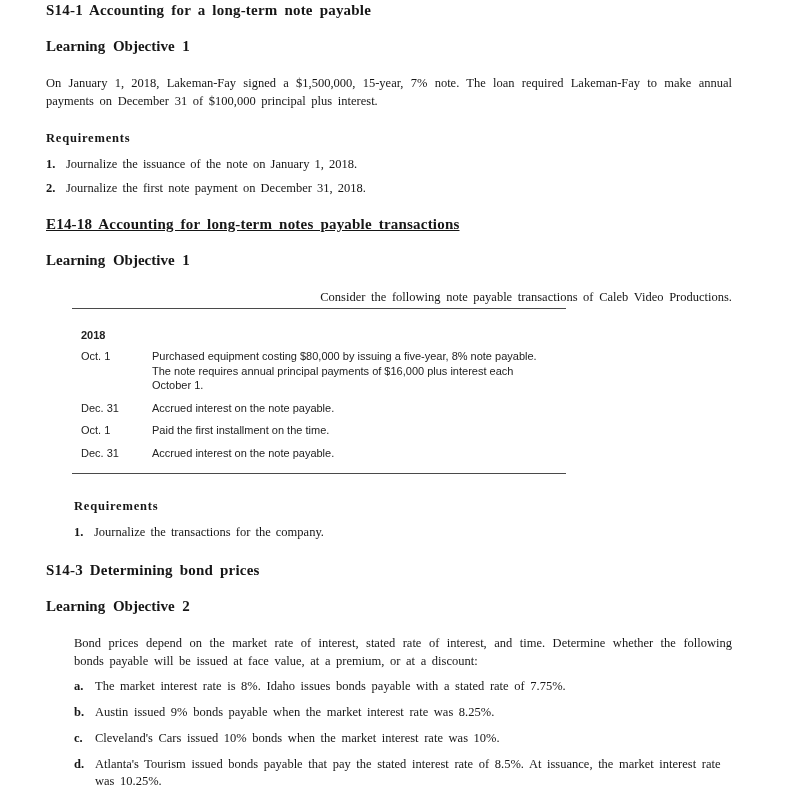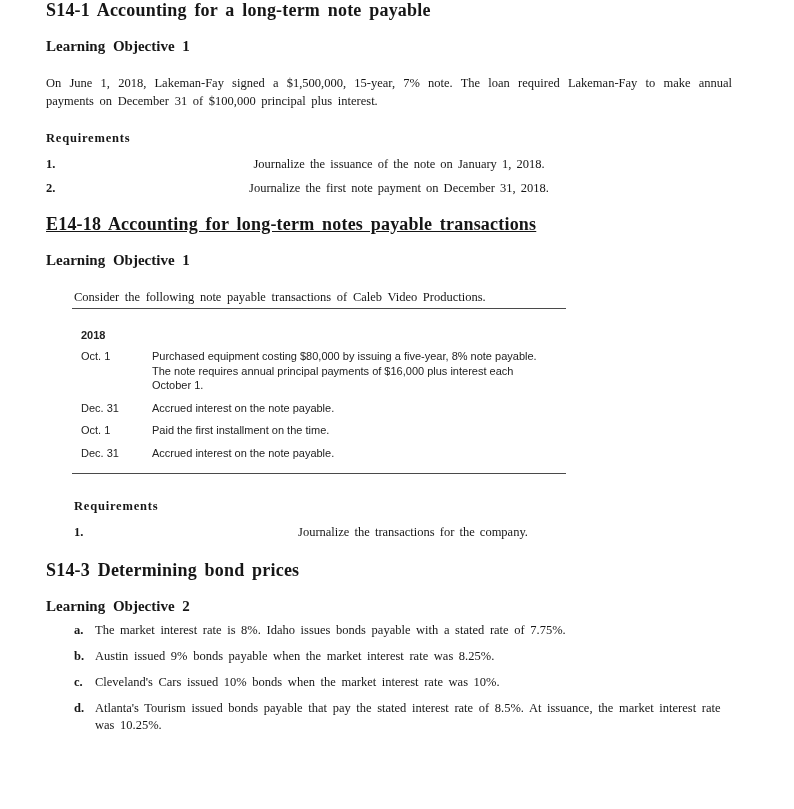--- a/index.html
+++ b/index.html
@@ -7,21 +7,21 @@
     width: 794px;
     height: 809px;
     background: #ffffff;
     color: #161616;
     font-family: "Liberation Serif", serif;
     overflow: hidden;
   }
   .page { padding: 2px 62px 0 46px; }
 
   .prob-heading {
-    font-size: 18px;
+    font-size: 15px;
     line-height: 16px;
     font-weight: bold;
     letter-spacing: 0.2px;
     word-spacing: 3px;
     margin: 0;
   }
   .mt-std { margin-top: 20px; text-decoration: underline; }
   .mt-lg  { margin-top: 22px; }
 
   .objective {
@@ -32,41 +32,41 @@
     margin: 20px 0 0 0;
   }
 
   .body-par {
     font-size: 12.5px;
     line-height: 18px;
     margin: 20px 0 0 0;
     text-align: justify;
     word-spacing: 2.5px;
   }
-  .no-justify { text-align: left; }
+  .no-justify { text-align: right; }
 
   .req-heading {
     font-size: 12.5px;
     line-height: 16px;
     font-weight: bold;
     letter-spacing: 0.8px;
     margin: 20px 0 0 0;
   }
   .req-heading.mt-after-table { margin-top: 24px; }
 
   .req-list { margin-top: 10px; }
   .req-item {
     display: flex;
     font-size: 12.5px;
     line-height: 16px;
     margin-bottom: 8px;
     word-spacing: 2px;
   }
   .req-num { font-weight: bold; width: 20px; flex: none; }
-  .req-text { flex: 1; text-align: center; }
+  .req-text { flex: 1; }
 
   .indent { margin-left: 28px; }
 
   .txn-table {
     width: 494px;
     margin-left: -2px;
     margin-top: 2px;
     border-top: 1.5px solid #4a4a4a;
     border-bottom: 1.5px solid #4a4a4a;
     padding: 19px 0 13px 0;
@@ -102,21 +102,21 @@
 </style>
 </head>
 <body>
 
 <div class="page">
 
   <h2 class="prob-heading">S14-1 Accounting for a long-term note payable</h2>
 
   <h3 class="objective">Learning Objective 1</h3>
 
-  <p class="body-par">On June 1, 2018, Lakeman-Fay signed a $1,500,000, 15-year, 7% note. The loan required Lakeman-Fay to make annual payments on December 31 of $100,000 principal plus interest.</p>
+  <p class="body-par">On January 1, 2018, Lakeman-Fay signed a $1,500,000, 15-year, 7% note. The loan required Lakeman-Fay to make annual payments on December 31 of $100,000 principal plus interest.</p>
 
   <h4 class="req-heading">Requirements</h4>
 
   <div class="req-list">
     <div class="req-item">
       <span class="req-num">1.</span>
       <span class="req-text">Journalize the issuance of the note on January 1, 2018.</span>
     </div>
     <div class="req-item">
       <span class="req-num">2.</span>
@@ -164,20 +164,21 @@
         <span class="req-text">Journalize the transactions for the company.</span>
       </div>
     </div>
   </div>
 
   <h2 class="prob-heading mt-lg">S14-3 Determining bond prices</h2>
 
   <h3 class="objective">Learning Objective 2</h3>
 
   <div class="indent">
+    <p class="body-par">Bond prices depend on the market rate of interest, stated rate of interest, and time. Determine whether the following bonds payable will be issued at face value, at a premium, or at a discount:</p>
 
     <div class="items-list">
       <div class="bond-item">
         <span class="bond-label">a.</span>
         <span class="bond-text">The market interest rate is 8%. Idaho issues bonds payable with a stated rate of 7.75%.</span>
       </div>
       <div class="bond-item">
         <span class="bond-label">b.</span>
         <span class="bond-text">Austin issued 9% bonds payable when the market interest rate was 8.25%.</span>
       </div>

